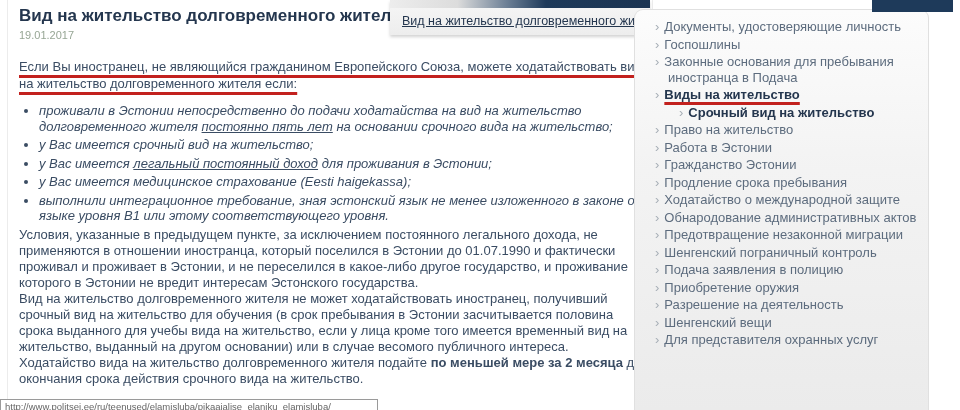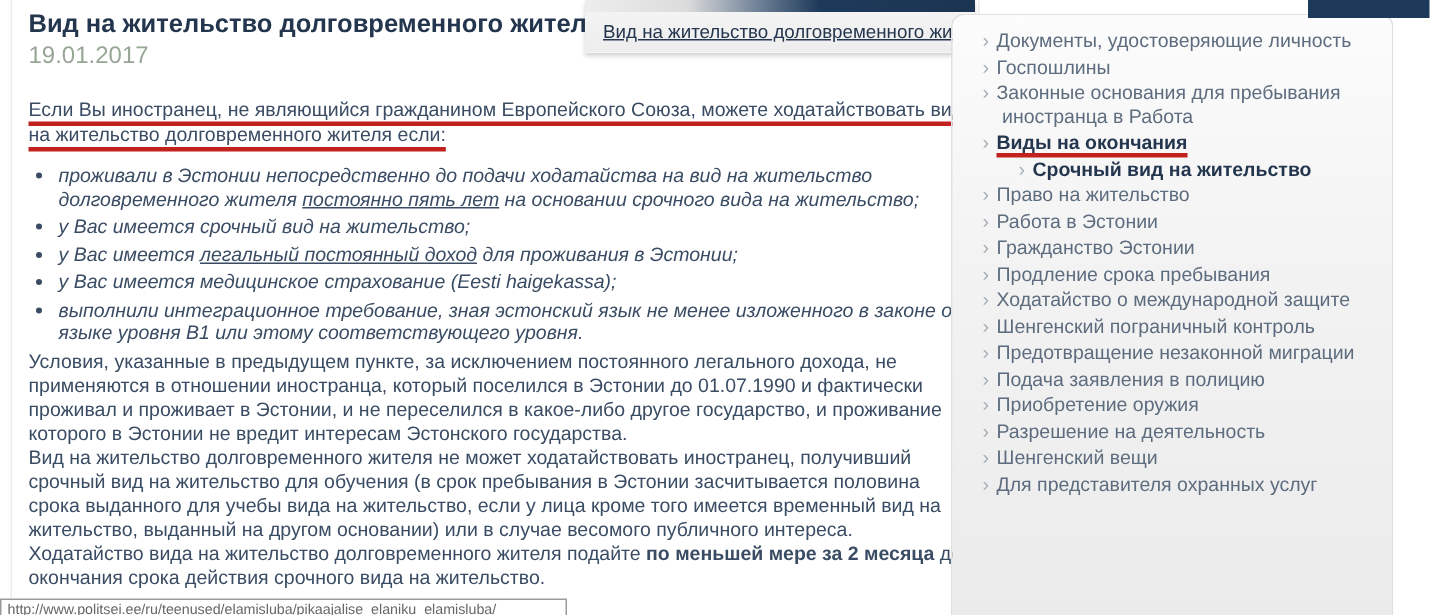--- a/index.html
+++ b/index.html
@@ -18,21 +18,21 @@
     font-family:"Liberation Sans","DejaVu Sans",sans-serif;
     color:var(--body);font-size:13px;
   }
   
   .content{
     position:absolute;left:7px;top:0;width:646px;height:410px;
     background:#fff;border-left:1px solid #ececec;border-right:1px solid #ececec;
     padding:6px 8px 0 11px;
   }
   .page-title{font-size:17px;font-weight:bold;color:var(--heading);letter-spacing:0;}
-  .page-date{font-size:16px;color:var(--date);margin-top:3px;}
+  .page-date{font-size:11px;color:var(--date);margin-top:3px;}
   .tabbox{
     position:absolute;left:390px;top:0;width:260px;height:35px;
     background:linear-gradient(180deg,#f6f6f6,#ededed);
     box-shadow:0 2px 3px rgba(0,0,0,.18);
   }
   .tabbar{
     height:8px;width:100%;
     background:linear-gradient(90deg,#ededed 0%,#dcdcdc 26%,#6c7f95 45%,var(--navy) 60%,#1b3452 100%);
   }
   .tablink{
@@ -106,30 +106,31 @@
 
 <div class="tabbox">
   <div class="tabbar"></div>
   <a class="tablink">Вид на жительство долговременного жителя</a>
 </div>
 
 <div class="sidebar">
   <ul class="menu">
       <li class=""><span class="chev">›</span><span class="lbl">Документы, удостоверяющие личность</span></li>
       <li class=""><span class="chev">›</span><span class="lbl">Госпошлины</span></li>
-      <li class=""><span class="chev">›</span><span class="lbl">Законные основания для пребывания иностранца в Работа</span></li>
-      <li class="bold redline"><span class="chev">›</span><span class="lbl">Виды на окончания</span></li>
+      <li class=""><span class="chev">›</span><span class="lbl">Законные основания для пребывания иностранца в Подача</span></li>
+      <li class="bold redline"><span class="chev">›</span><span class="lbl">Виды на жительство</span></li>
       <li class="bold sub "><span class="chev">›</span><span class="lbl">Срочный вид на жительство</span></li>
       <li class=""><span class="chev">›</span><span class="lbl">Право на жительство</span></li>
       <li class=""><span class="chev">›</span><span class="lbl">Работа в Эстонии</span></li>
       <li class=""><span class="chev">›</span><span class="lbl">Гражданство Эстонии</span></li>
       <li class=""><span class="chev">›</span><span class="lbl">Продление срока пребывания</span></li>
       <li class=""><span class="chev">›</span><span class="lbl">Ходатайство о международной защите</span></li>
+      <li class=""><span class="chev">›</span><span class="lbl">Обнародование административных актов</span></li>
+      <li class=""><span class="chev">›</span><span class="lbl">Предотвращение незаконной миграции</span></li>
       <li class=""><span class="chev">›</span><span class="lbl">Шенгенский пограничный контроль</span></li>
-      <li class=""><span class="chev">›</span><span class="lbl">Предотвращение незаконной миграции</span></li>
       <li class=""><span class="chev">›</span><span class="lbl">Подача заявления в полицию</span></li>
       <li class=""><span class="chev">›</span><span class="lbl">Приобретение оружия</span></li>
       <li class=""><span class="chev">›</span><span class="lbl">Разрешение на деятельность</span></li>
       <li class=""><span class="chev">›</span><span class="lbl">Шенгенский вещи</span></li>
       <li class=""><span class="chev">›</span><span class="lbl">Для представителя охранных услуг</span></li>
     </ul>
 </div>
 <div class="navybar"></div>
 
 <div class="statusbar">http://www.politsei.ee/ru/teenused/elamisluba/pikaajalise_elaniku_elamisluba/</div>

